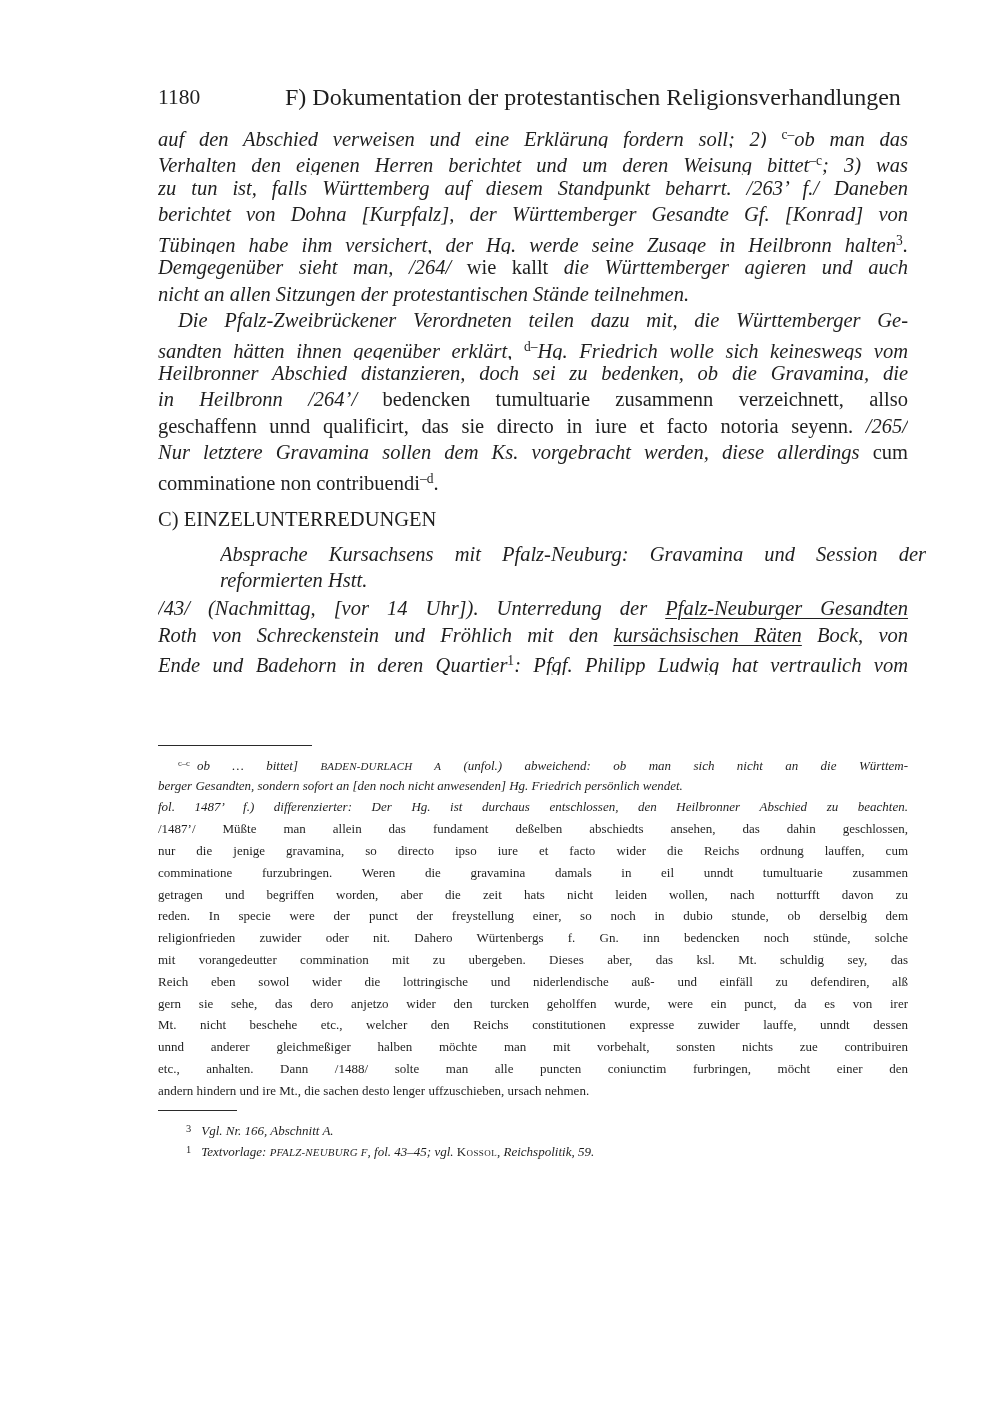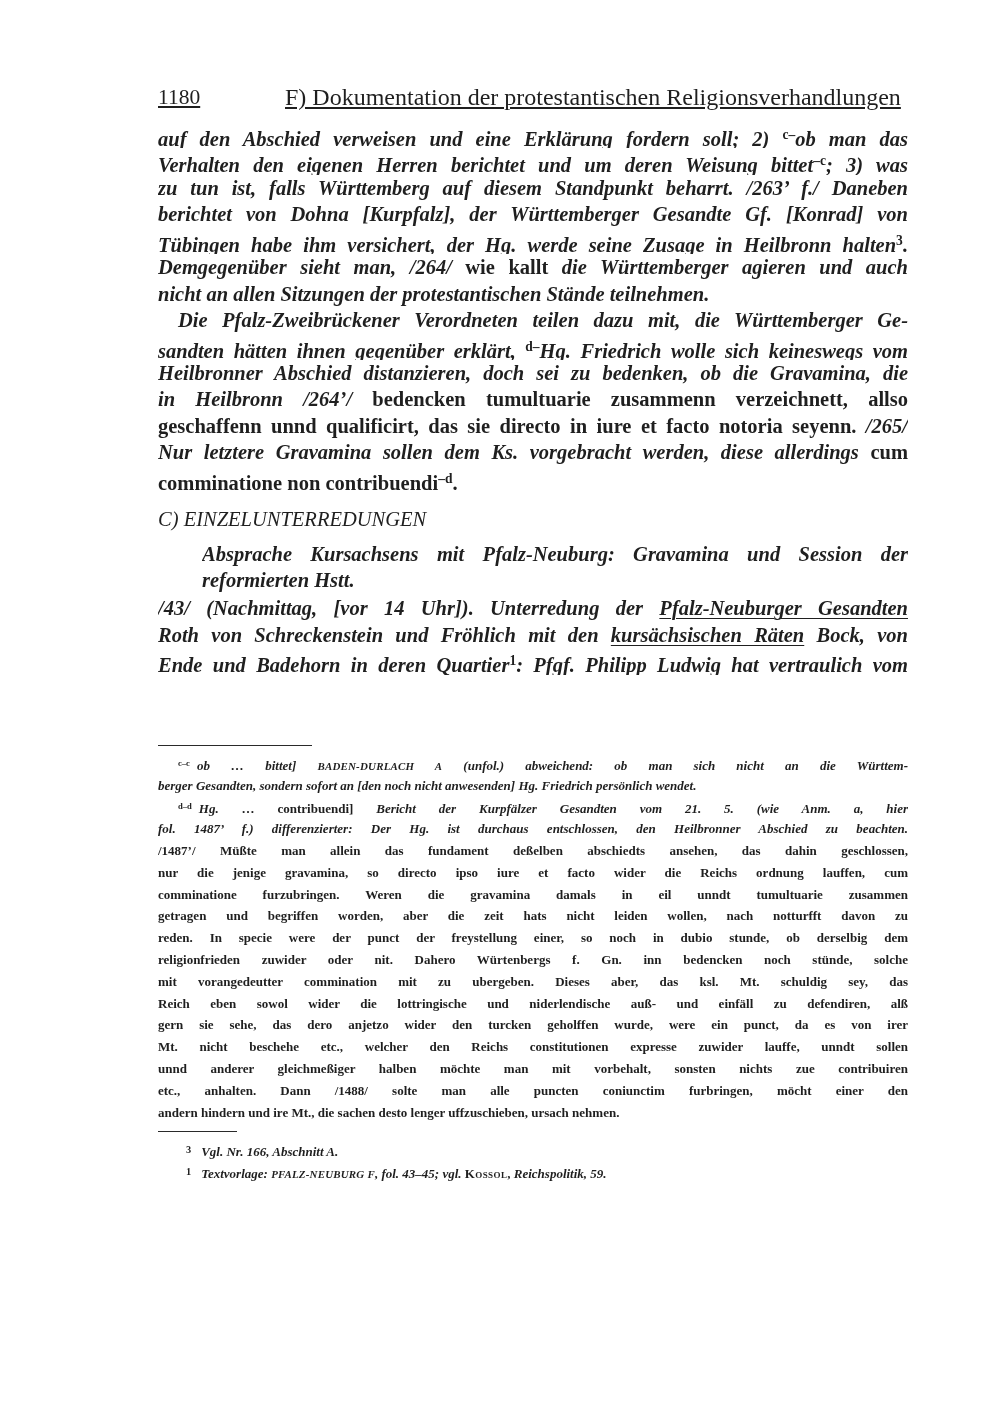--- a/index.html
+++ b/index.html
@@ -6,35 +6,34 @@
   .page{
     position:relative;
     width:1004px;height:1418px;
     background:#ffffff;
     font-family:"Liberation Serif", serif;
     color:#1f1f1f;
     overflow:hidden;
     -webkit-font-smoothing:antialiased;
   }
   .content{position:absolute;left:158px;top:84px;width:750px;}
-  .pagehead{display:flex;align-items:center;line-height:26px;text-decoration:underline;}
+  .pagehead{display:flex;align-items:center;line-height:26px;}
   .pagenum{font-size:21.5px;width:127px;flex:0 0 127px;font-style:normal;}
   .runhead{font-size:24px;font-style:normal;}
   .bodyblock{margin-top:12px;font-size:20.5px;--lh:26.45px;}
   .line{
     line-height:var(--lh);height:var(--lh);overflow:hidden;
     text-align:justify;text-align-last:justify;
     white-space:normal;
-    font-weight:bold;
   }
   .line.last{text-align-last:left;}
   .line.indent{text-indent:20px;}
   .line.indent2{text-indent:28px;}
-  .heading{margin-top:14px;font-size:20.5px;line-height:26.45px;font-style:italic;}
-  .subhead{margin-left:44px;width:706px;margin-top:8px;}
+  .heading{margin-top:14px;font-size:20.5px;line-height:26.45px;}
+  .subhead{margin-left:62px;width:706px;margin-top:8px;}
   .entrypara{margin-top:2px;}
   .footblock{margin-top:70px;font-size:13px;--lh:21.8px;}
   .fnrule{border:none;border-top:1.7px solid #2a2a2a;margin:0 0 7px 0;height:0;}
   .fnrule1{width:154px;}
   .fnrule2{width:79px;margin-top:8px;}
   
   .seg-i{font-style:italic;}
   .seg-r{font-style:normal;}
   .seg-iu{font-style:italic;text-decoration:underline;text-decoration-thickness:1px;text-underline-offset:3px;}
   .seg-sup{font-style:normal;font-size:0.66em;vertical-align:0.5em;letter-spacing:0;}
@@ -90,32 +89,31 @@
         </div>
     </div>
 
     <div class="footblock">
       <hr class="fnrule fnrule1">
       <div class="para">
           <div class="line indent"><span class="seg-supm">c–c</span><span class="seg-i">ob … bittet] </span><span class="seg-icaps">BADEN-DURLACH A</span><span class="seg-i"> (unfol.) abweichend: ob man sich nicht an die Württem-</span></div>
           <div class="line last"><span class="seg-i">berger Gesandten, sondern sofort an [den noch nicht anwesenden] Hg. Friedrich persönlich wendet.</span></div>
         </div>
       <div class="para">
-          <div class="line indent"><span class="seg-supm">d–d</span><span class="seg-i">Hg. </span><span class="seg-r">… contribuendi] </span><span class="seg-i">Bericht der Kurpfälzer Gesandten vom 21. 5. (wie Anm. a, hier</span></div>
           <div class="line"><span class="seg-i">fol. 1487’ f.) differenzierter: Der Hg. ist durchaus entschlossen, den Heilbronner Abschied zu beachten.</span></div>
           <div class="line"><span class="seg-r">/1487’/ Müßte man allein das fundament deßelben abschiedts ansehen, das dahin geschlossen,</span></div>
           <div class="line"><span class="seg-r">nur die jenige gravamina, so directo ipso iure et facto wider die Reichs ordnung lauffen, cum</span></div>
           <div class="line"><span class="seg-r">comminatione furzubringen. Weren die gravamina damals in eil unndt tumultuarie zusammen</span></div>
           <div class="line"><span class="seg-r">getragen und begriffen worden, aber die zeit hats nicht leiden wollen, nach notturfft davon zu</span></div>
           <div class="line"><span class="seg-r">reden. In specie were der punct der freystellung einer, so noch in dubio stunde, ob derselbig dem</span></div>
           <div class="line"><span class="seg-r">religionfrieden zuwider oder nit. Dahero Würtenbergs f. Gn. inn bedencken noch stünde, solche</span></div>
           <div class="line"><span class="seg-r">mit vorangedeutter commination mit zu ubergeben. Dieses aber, das ksl. Mt. schuldig sey, das</span></div>
           <div class="line"><span class="seg-r">Reich eben sowol wider die lottringische und niderlendische auß- und einfäll zu defendiren, alß</span></div>
           <div class="line"><span class="seg-r">gern sie sehe, das dero anjetzo wider den turcken geholffen wurde, were ein punct, da es von irer</span></div>
-          <div class="line"><span class="seg-r">Mt. nicht beschehe etc., welcher den Reichs constitutionen expresse zuwider lauffe, unndt sollen</span></div>
+          <div class="line"><span class="seg-r">Mt. nicht beschehe etc., welcher den Reichs constitutionen expresse zuwider lauffe, unndt dessen</span></div>
           <div class="line"><span class="seg-r">unnd anderer gleichmeßiger halben möchte man mit vorbehalt, sonsten nichts zue contribuiren</span></div>
           <div class="line"><span class="seg-r">etc., anhalten. Dann /1488/ solte man alle puncten coniunctim furbringen, möcht einer den</span></div>
           <div class="line last"><span class="seg-r">andern hindern und ire Mt., die sachen desto lenger uffzuschieben, ursach nehmen.</span></div>
         </div>
       <hr class="fnrule fnrule2">
       <div class="para">
           <div class="line indent2 last"><span class="seg-fnum">3</span><span class="seg-i">Vgl. Nr. 166, Abschnitt A.</span></div>
         </div>
       <div class="para">
           <div class="line indent2 last"><span class="seg-fnum">1</span><span class="seg-i">Textvorlage: </span><span class="seg-icaps">PFALZ-NEUBURG F</span><span class="seg-i">, fol. 43–45; vgl. </span><span class="seg-rsc">Kossol</span><span class="seg-r">, </span><span class="seg-i">Reichspolitik, 59.</span></div>

